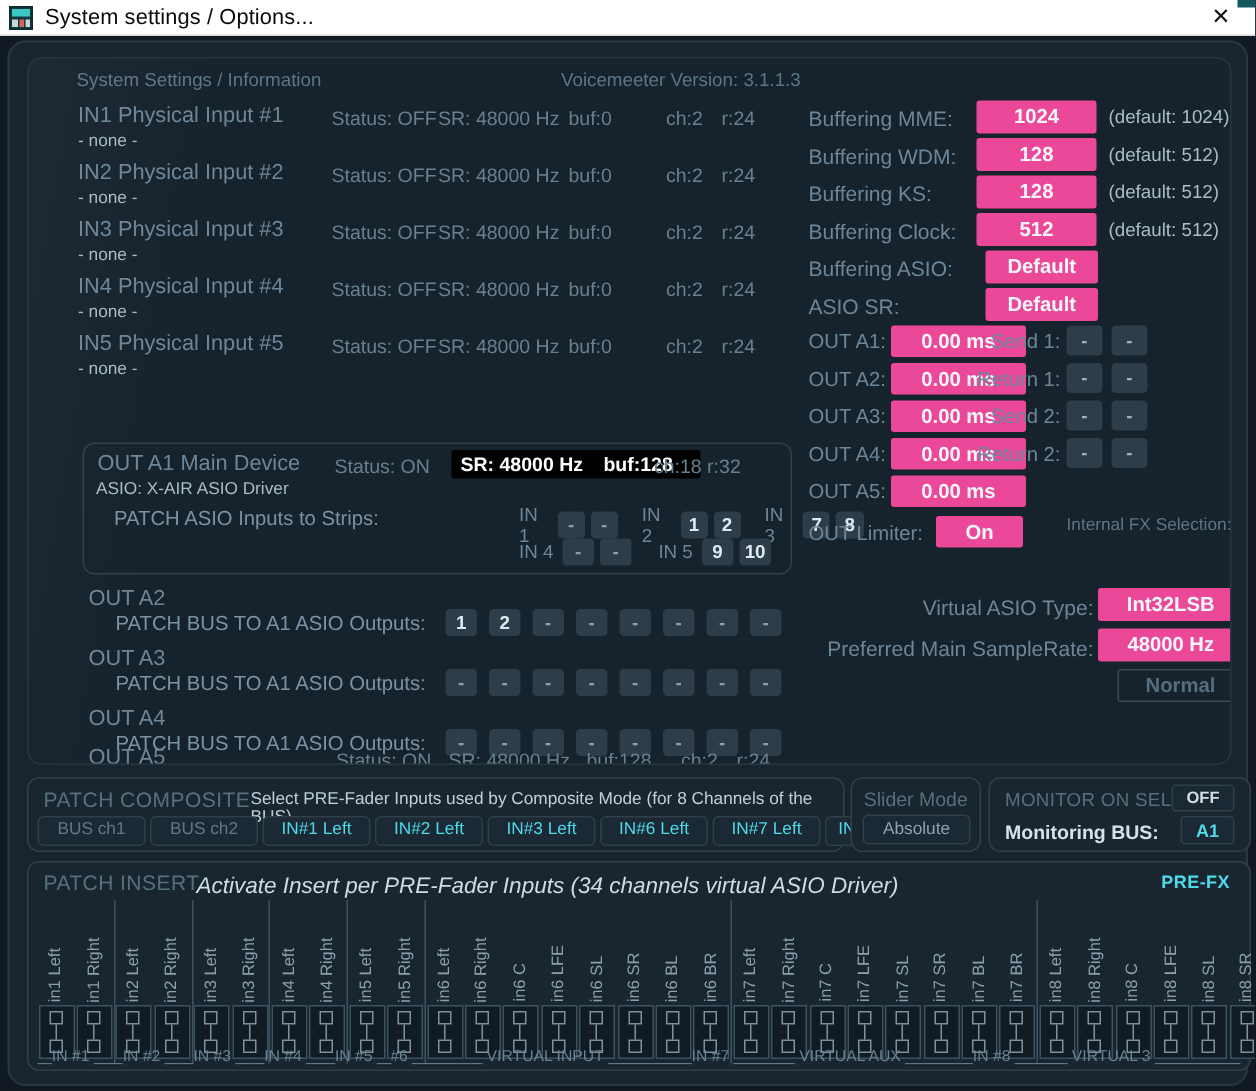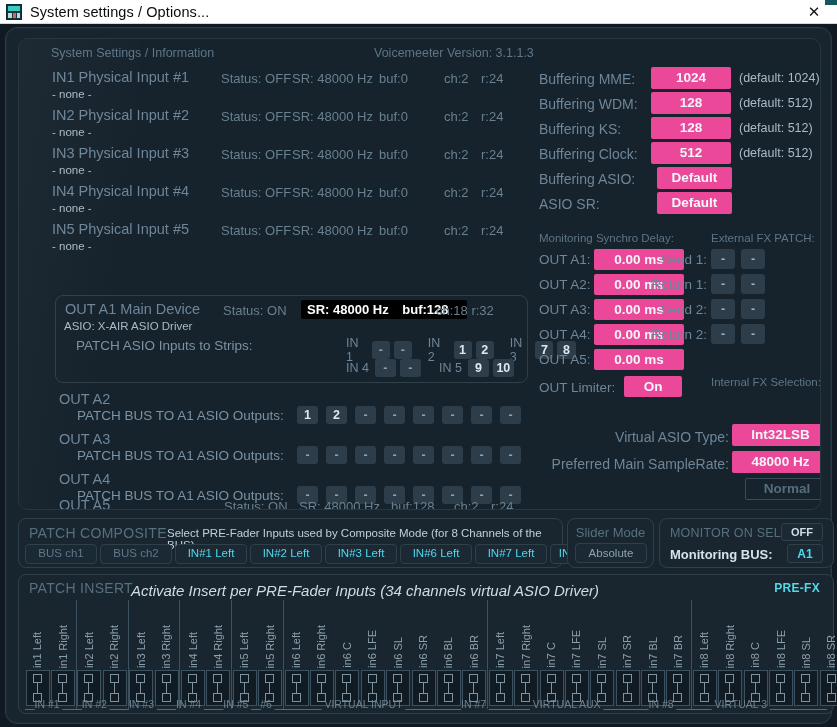--- a/index.html
+++ b/index.html
@@ -464,24 +464,20 @@
             <div class="bufrow">
               <div class="lb">Buffering ASIO:</div>
               <div class="valbox vb2">Default</div>
             </div>
             <div class="bufrow">
               <div class="lb">ASIO SR:</div>
               <div class="valbox vb2">Default</div>
             </div>
           </div>
 
-        <div style="position:relative;height:22px;margin-top:10px;">
-          <div class="sec-lbl" style="position:absolute;left:0;top:5px;">Monitoring Synchro Delay:</div>
-          <div class="sec-lbl" style="position:absolute;left:172px;top:5px;">External FX PATCH:</div>
-        </div>
 
         <div style="position:relative;">
           <div id="monrows" style="position:relative;">
               <div class="mrow">
                 <div class="lb">OUT A1:</div>
                 <div class="valbox vb">0.00 ms</div>
               </div>
               <div class="mrow">
                 <div class="lb">OUT A2:</div>
                 <div class="valbox vb">0.00 ms</div>

